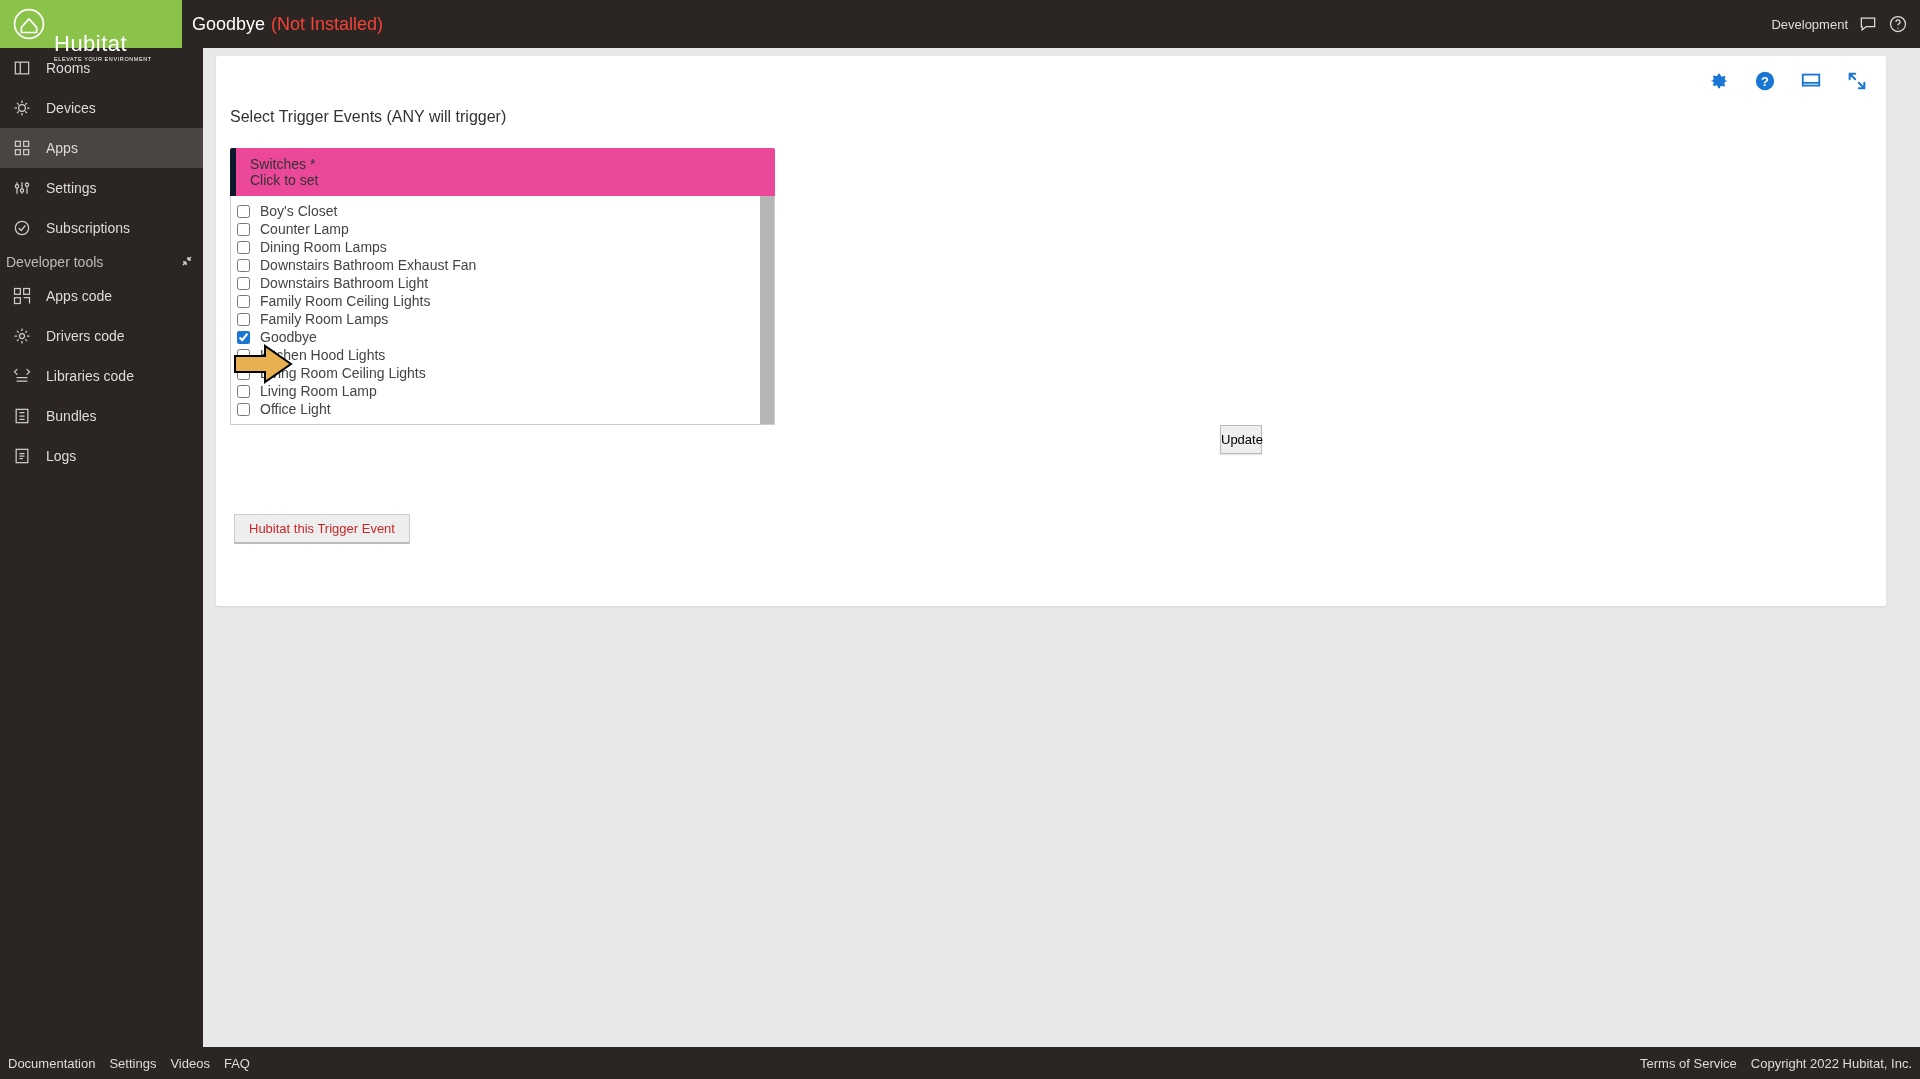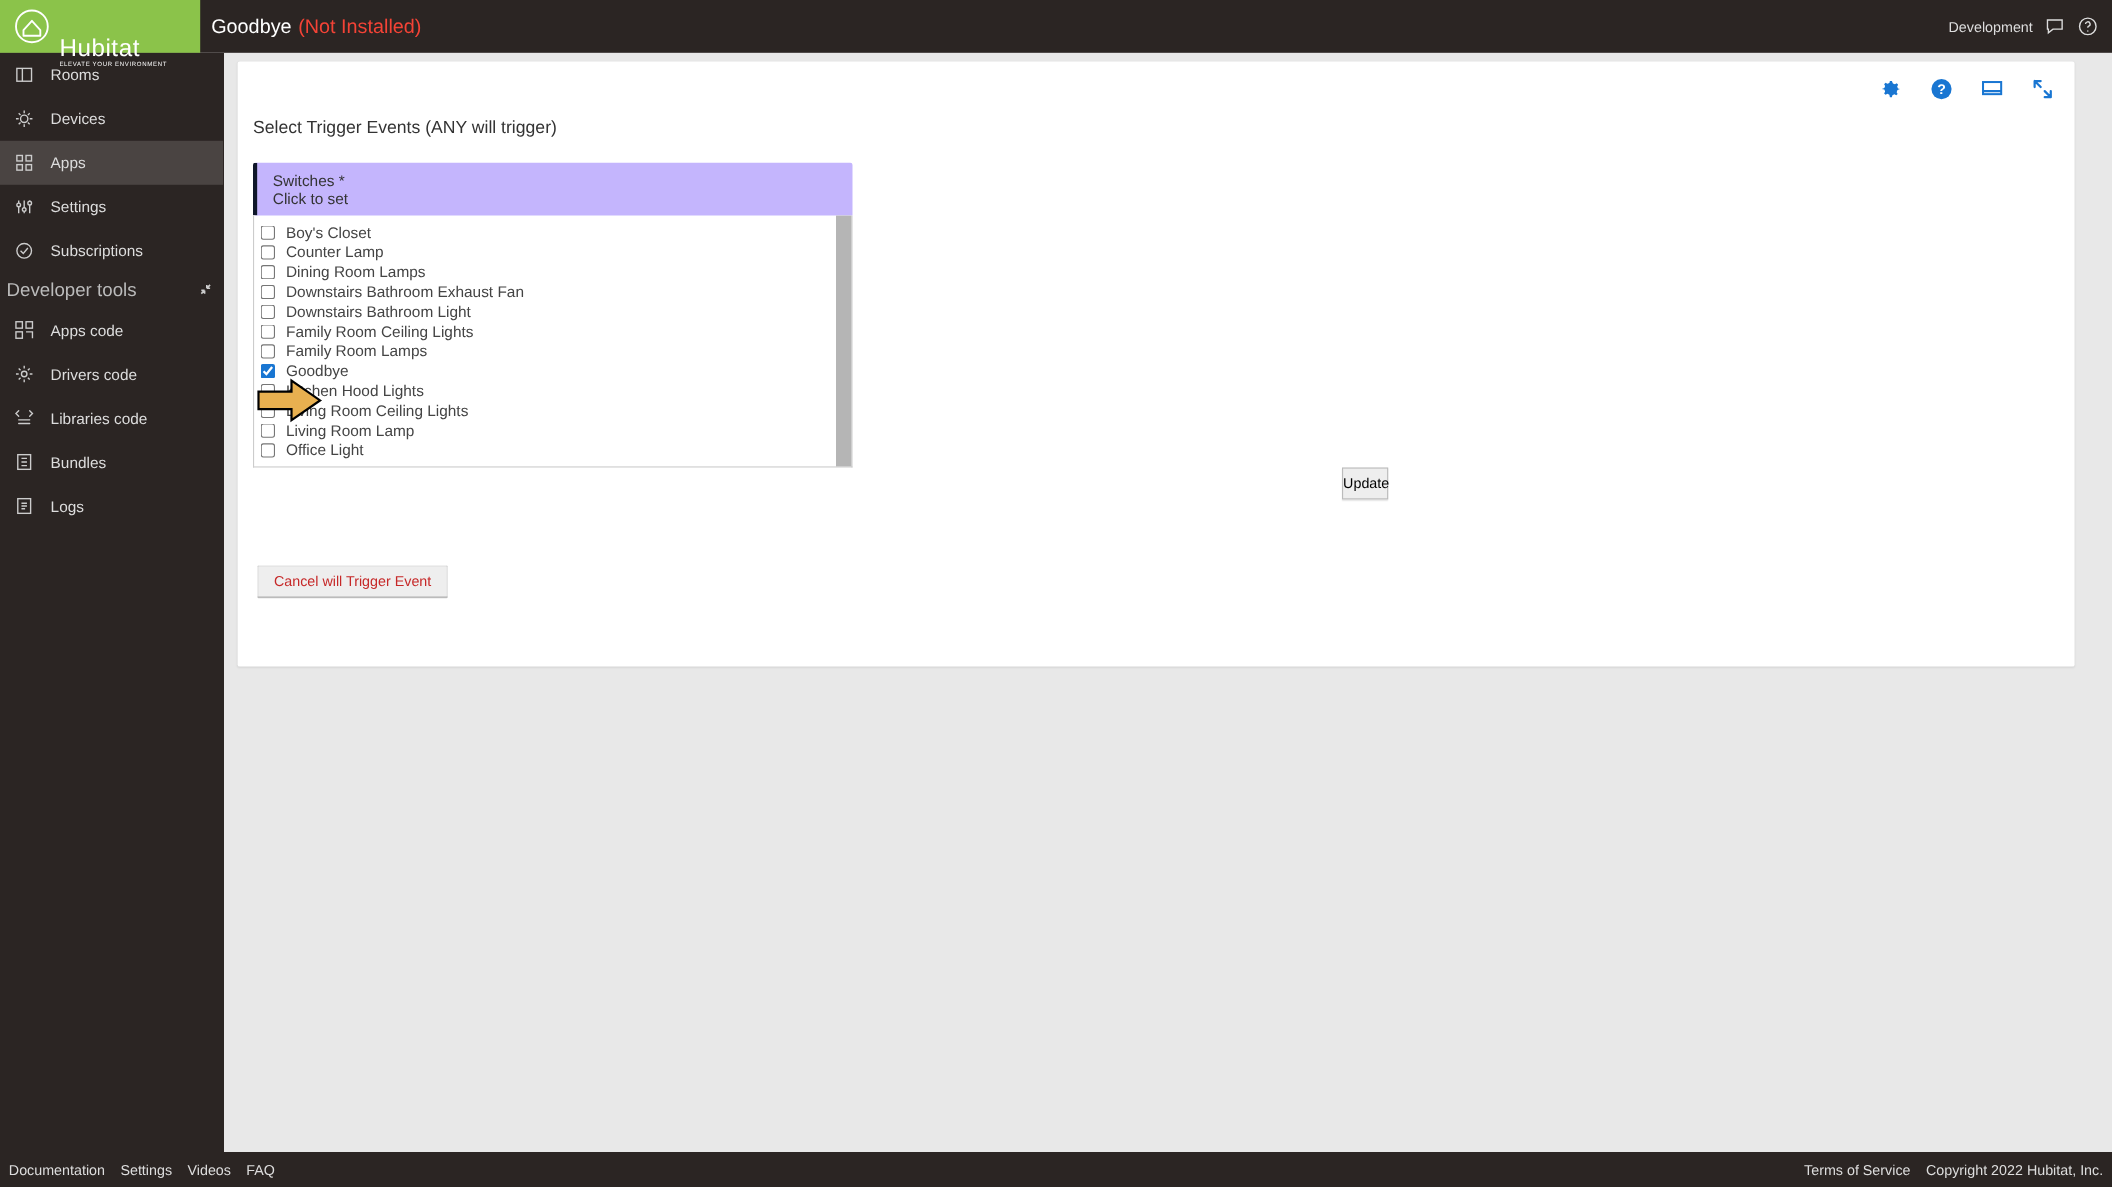--- a/index.html
+++ b/index.html
@@ -17,32 +17,32 @@
 .topbar-right { margin-left: auto; display: flex; align-items: center; gap: 10px; padding-right: 12px; }
 .topbar-right .dev { font-size: 13px; color: #ddd; }
 .topbar-icon { width: 20px; height: 20px; display: inline-flex; align-items: center; justify-content: center; }
 .topbar-icon svg { width: 20px; height: 20px; fill: none; stroke: #ddd; stroke-width: 1.5; }
 
 .sidebar { position: fixed; top: 48px; left: 0; bottom: 0; width: 203px; background: #2b2523; color: #ccc; overflow-y: auto; z-index: 5; }
 .nav-item { display: flex; align-items: center; height: 40px; padding-left: 12px; gap: 14px; font-size: 14px; color: #ddd; cursor: pointer; }
 .nav-item.active { background: #4a4442; }
 .nav-item .nav-ico { width: 20px; height: 20px; display: flex; align-items: center; justify-content: center; }
 .nav-item .nav-ico svg { width: 20px; height: 20px; fill: none; stroke: #ccc; stroke-width: 1.5; }
-.dev-header { display: flex; align-items: center; justify-content: space-between; padding: 6px 10px 6px 6px; font-size: 17px; color: #bbb; }
+.dev-header { display: flex; align-items: center; justify-content: space-between; padding: 6px 10px 6px 6px; font-size: 14px; color: #bbb; }
 .dev-header .collapse-ico svg { width: 12px; height: 12px; stroke: #ccc; fill: none; stroke-width: 1.5; }
 
 .content { position: absolute; top: 48px; left: 182px; right: 0; bottom: 24px; padding: 8px 34px; }
 .card { background: #fff; border-radius: 2px; box-shadow: 0 1px 2px rgba(0,0,0,0.08); min-height: 550px; padding-bottom: 40px; }
 .card-header { display: flex; justify-content: flex-end; padding: 14px 18px 0 18px; gap: 24px; }
 .card-header .act-ico { width: 22px; height: 22px; cursor: pointer; }
 .card-header .act-ico svg { width: 22px; height: 22px; fill: #1976d2; }
 .section-title { font-size: 16px; color: #333; padding: 16px 14px 22px 14px; }
 
 .switch-box { margin: 0 14px; width: 545px; }
-.switch-head { background: #c4b5fd; border-left: 4px solid #0f172a; padding: 8px 14px; border-radius: 2px 2px 0 0; }
+.switch-head { background: #ec4899; border-left: 6px solid #0f172a; padding: 8px 14px; border-radius: 2px 2px 0 0; }
 .switch-head .l1 { font-size: 14px; color: #333; }
 .switch-head .l2 { font-size: 14px; color: #333; }
 .list-wrap { position: relative; border: 1px solid #ccc; border-top: none; display: flex; }
 .sw-list { flex: 1; padding: 6px 6px; }
 .sw-item { display: flex; align-items: center; gap: 10px; padding: 1px 0; font-size: 14px; color: #444; }
 .sw-item input[type=checkbox] { width: 13px; height: 13px; accent-color: #1976d2; cursor: pointer; }
 .sw-item label { cursor: pointer; }
 .scrollbar-fake { width: 14px; background: #b5b5b5; }
 .update-btn { margin-left: auto; margin-right: 0; display: block; width: 42px; background: #eee; border: 1px solid #bbb; font-size: 13px; padding: 6px 0; text-align: center; cursor: pointer; box-shadow: 0 1px 1px rgba(0,0,0,0.1); position: relative; left: 487px; }
 
@@ -272,21 +272,21 @@
             <div class="sw-item">
               <input type="checkbox" style="">
               <label>Office Light</label>
             </div>
           </div>
         <div class="scrollbar-fake"></div>
       </div>
       <button class="update-btn">Update</button>
     </div>
 
-    <button class="cancel-btn">Cancel will Trigger Event</button>
+    <button class="cancel-btn">Hubitat this Trigger Event</button>
 
     
     <div class="arrow-annot">
       <svg viewBox="0 0 60 44">
         <path d="M2 14 L32 14 L32 4 L58 22 L32 40 L32 30 L2 30 Z" fill="#e8b050" stroke="#000" stroke-width="2"></path>
       </svg>
     </div>
   </div>
 </div>
 

